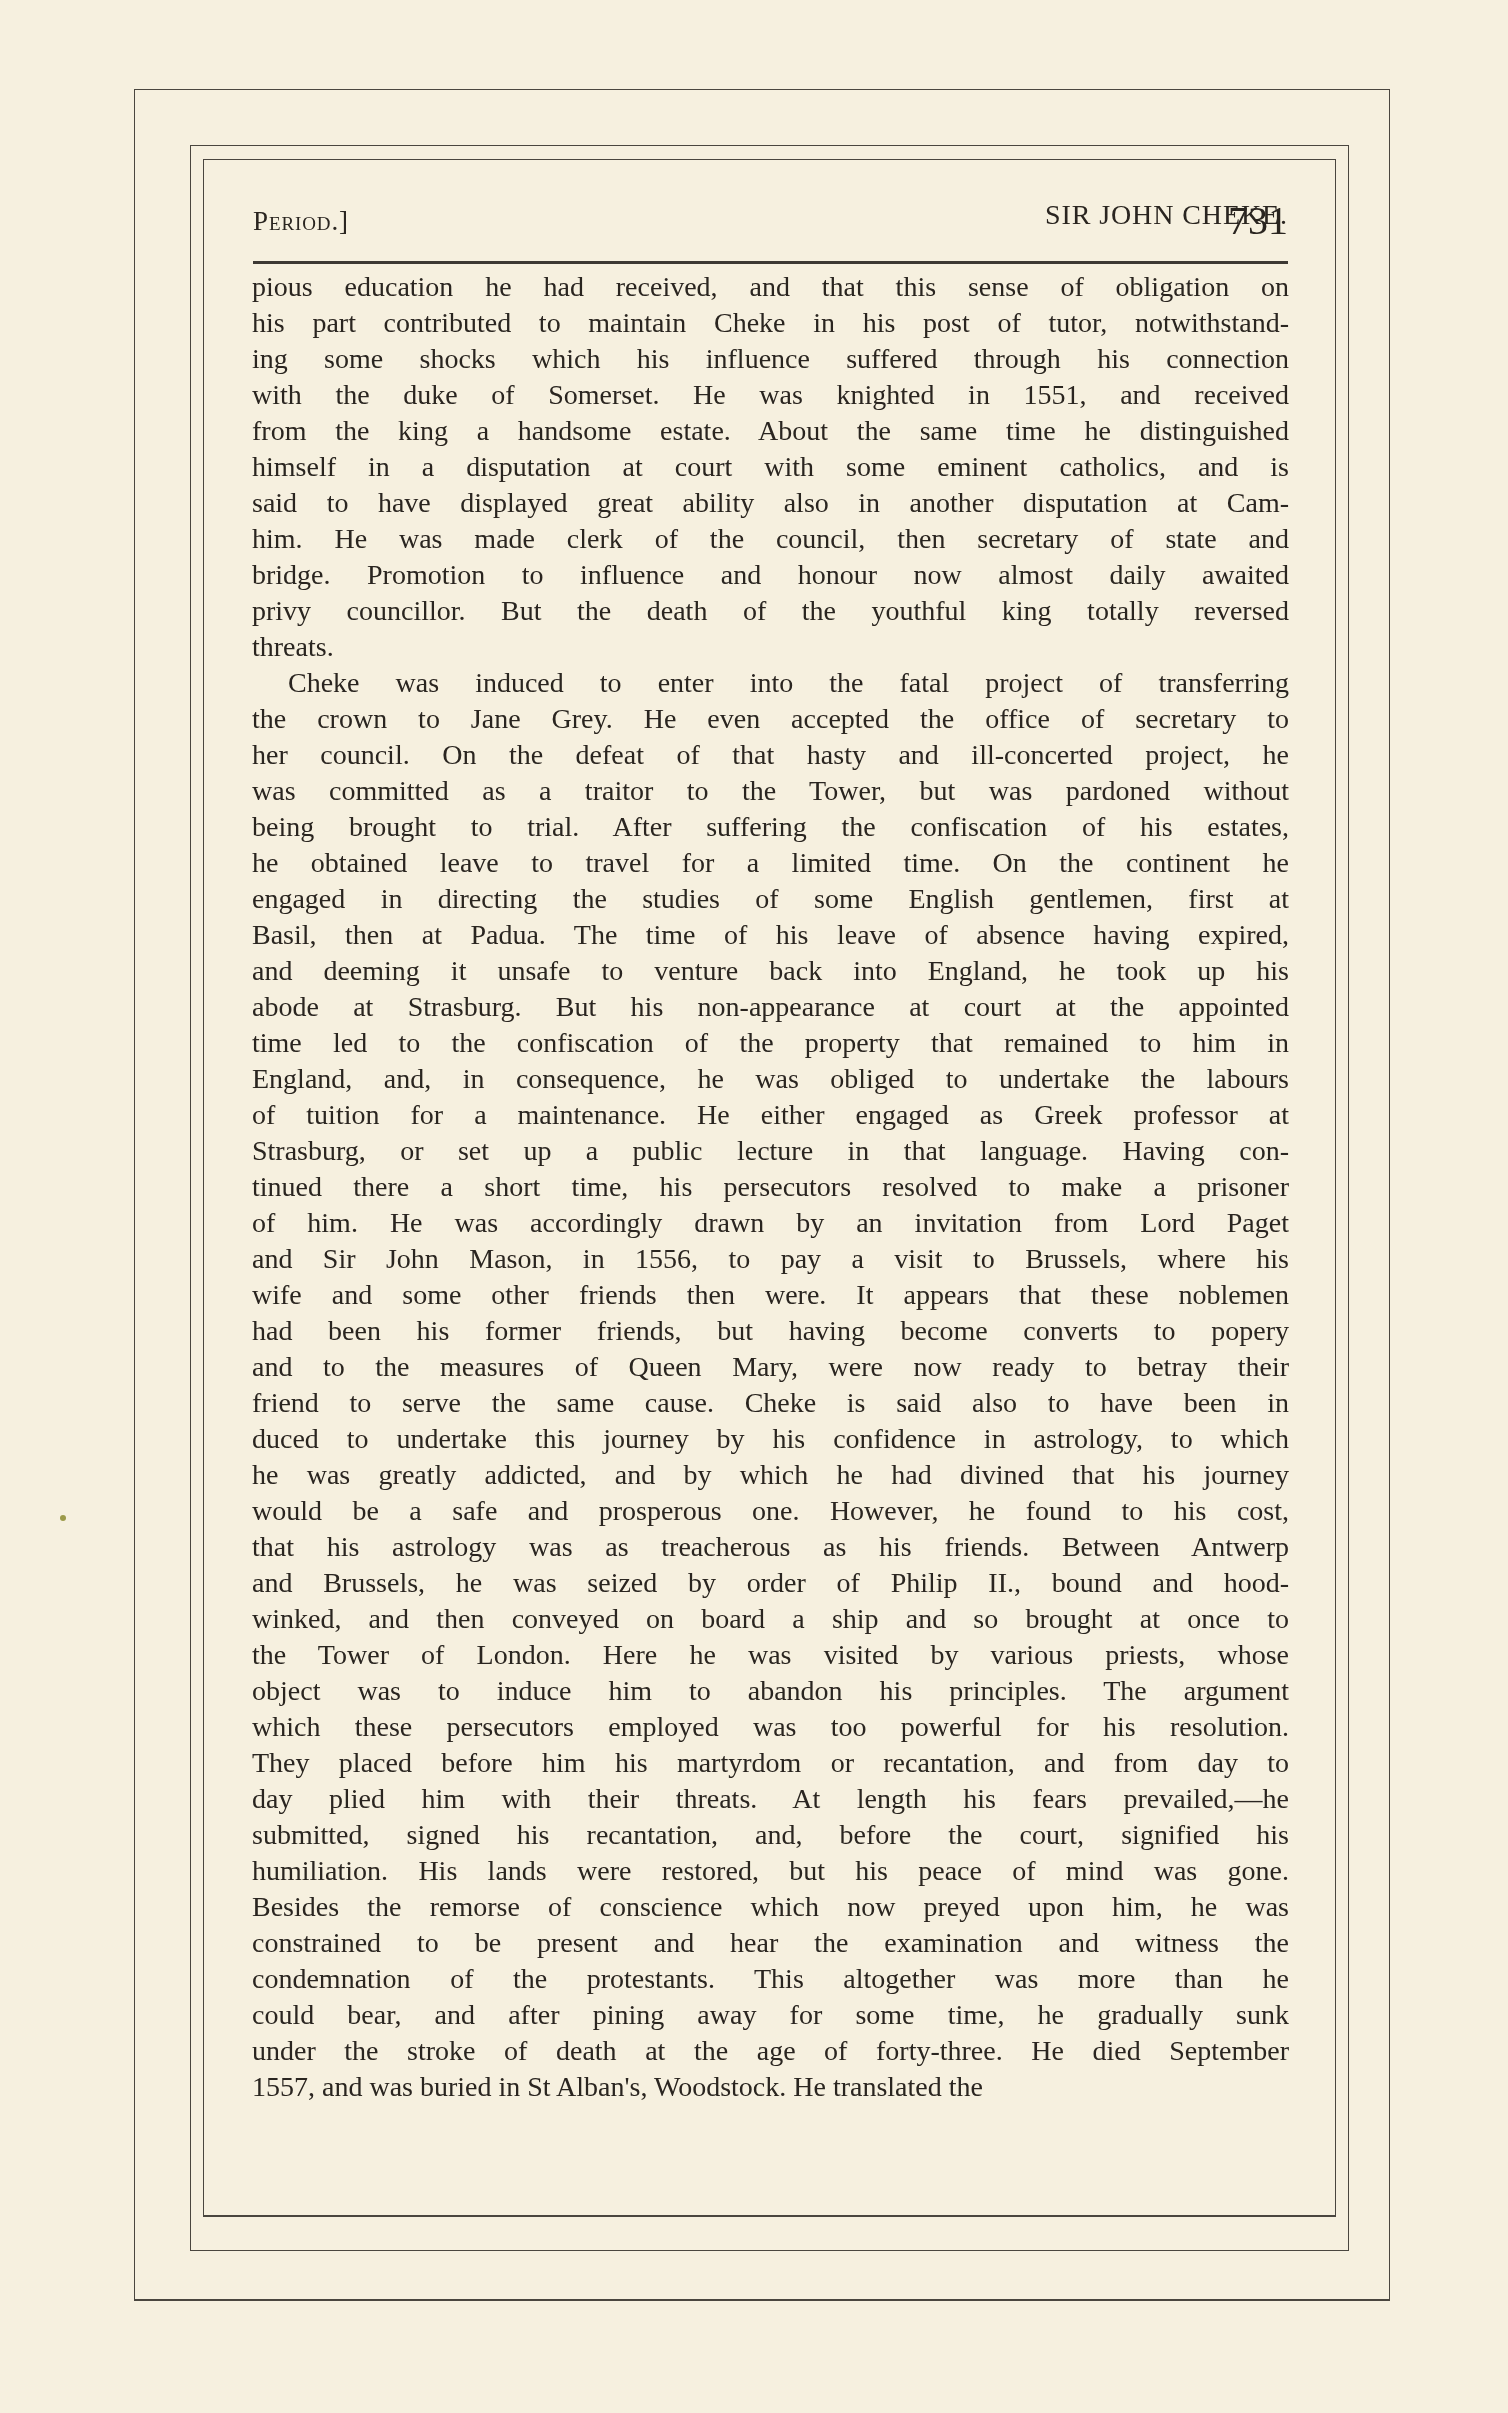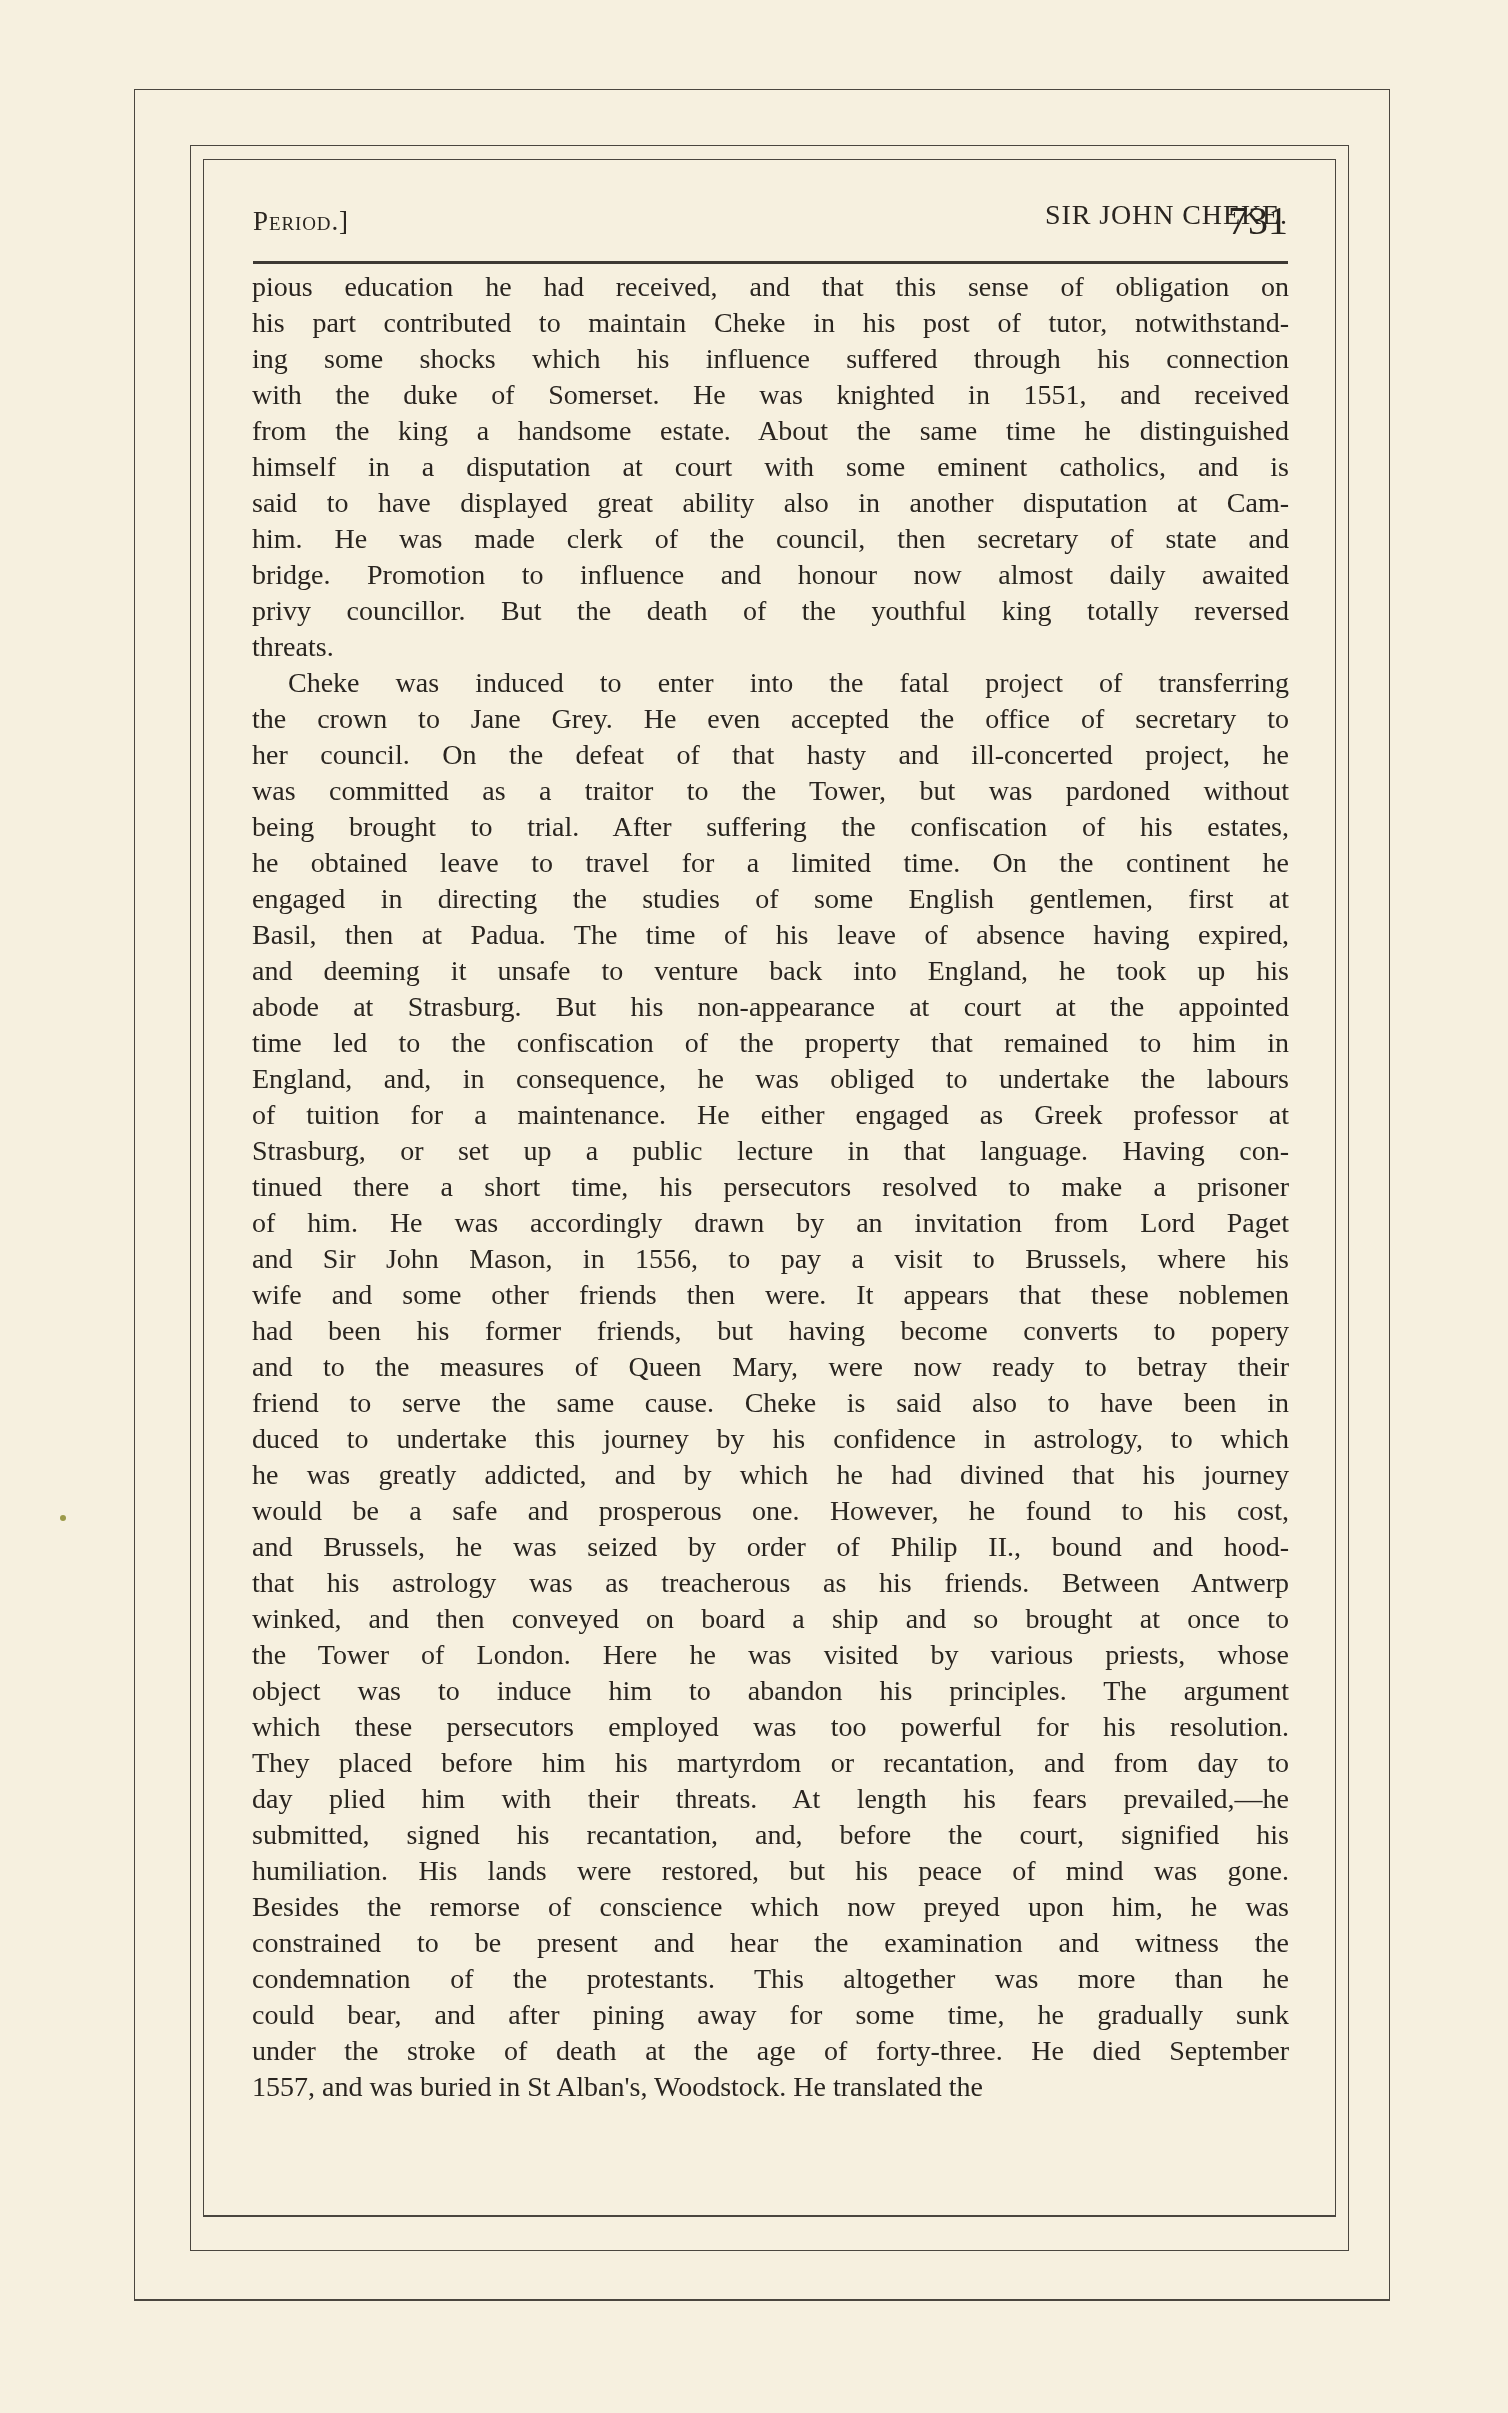--- a/index.html
+++ b/index.html
@@ -76,22 +76,22 @@
       <span class="line">tinued there a short time, his persecutors resolved to make a prisoner</span>
       <span class="line">of him.  He was accordingly drawn by an invitation from Lord Paget</span>
       <span class="line">and Sir John Mason, in 1556, to pay a visit to Brussels, where his</span>
       <span class="line">wife and some other friends then were.  It appears that these noblemen</span>
       <span class="line">had been his former friends, but having become converts to popery</span>
       <span class="line">and to the measures of Queen Mary, were now ready to betray their</span>
       <span class="line">friend to serve the same cause.  Cheke is said also to have been in</span>
       <span class="line">duced to undertake this journey by his confidence in astrology, to which</span>
       <span class="line">he was greatly addicted, and by which he had divined that his journey</span>
       <span class="line">would be a safe and prosperous one.  However, he found to his cost,</span>
+      <span class="line">that his astrology was as treacherous as his friends.  Between Antwerp</span>
       <span class="line">and Brussels, he was seized by order of Philip II., bound and hood-</span>
-      <span class="line">that his astrology was as treacherous as his friends.  Between Antwerp</span>
       <span class="line">winked, and then conveyed on board a ship and so brought at once to</span>
       <span class="line">the Tower of London.  Here he was visited by various priests, whose</span>
       <span class="line">object was to induce him to abandon his principles.  The argument</span>
       <span class="line">which these persecutors employed was too powerful for his resolution.</span>
       <span class="line">They placed before him his martyrdom or recantation, and from day to</span>
       <span class="line">day plied him with their threats.  At length his fears prevailed,—he</span>
       <span class="line">submitted, signed his recantation, and, before the court, signified his</span>
       <span class="line">humiliation.  His lands were restored, but his peace of mind was gone.</span>
       <span class="line">Besides the remorse of conscience which now preyed upon him, he was</span>
       <span class="line">constrained to be present and hear the examination and witness the</span>

